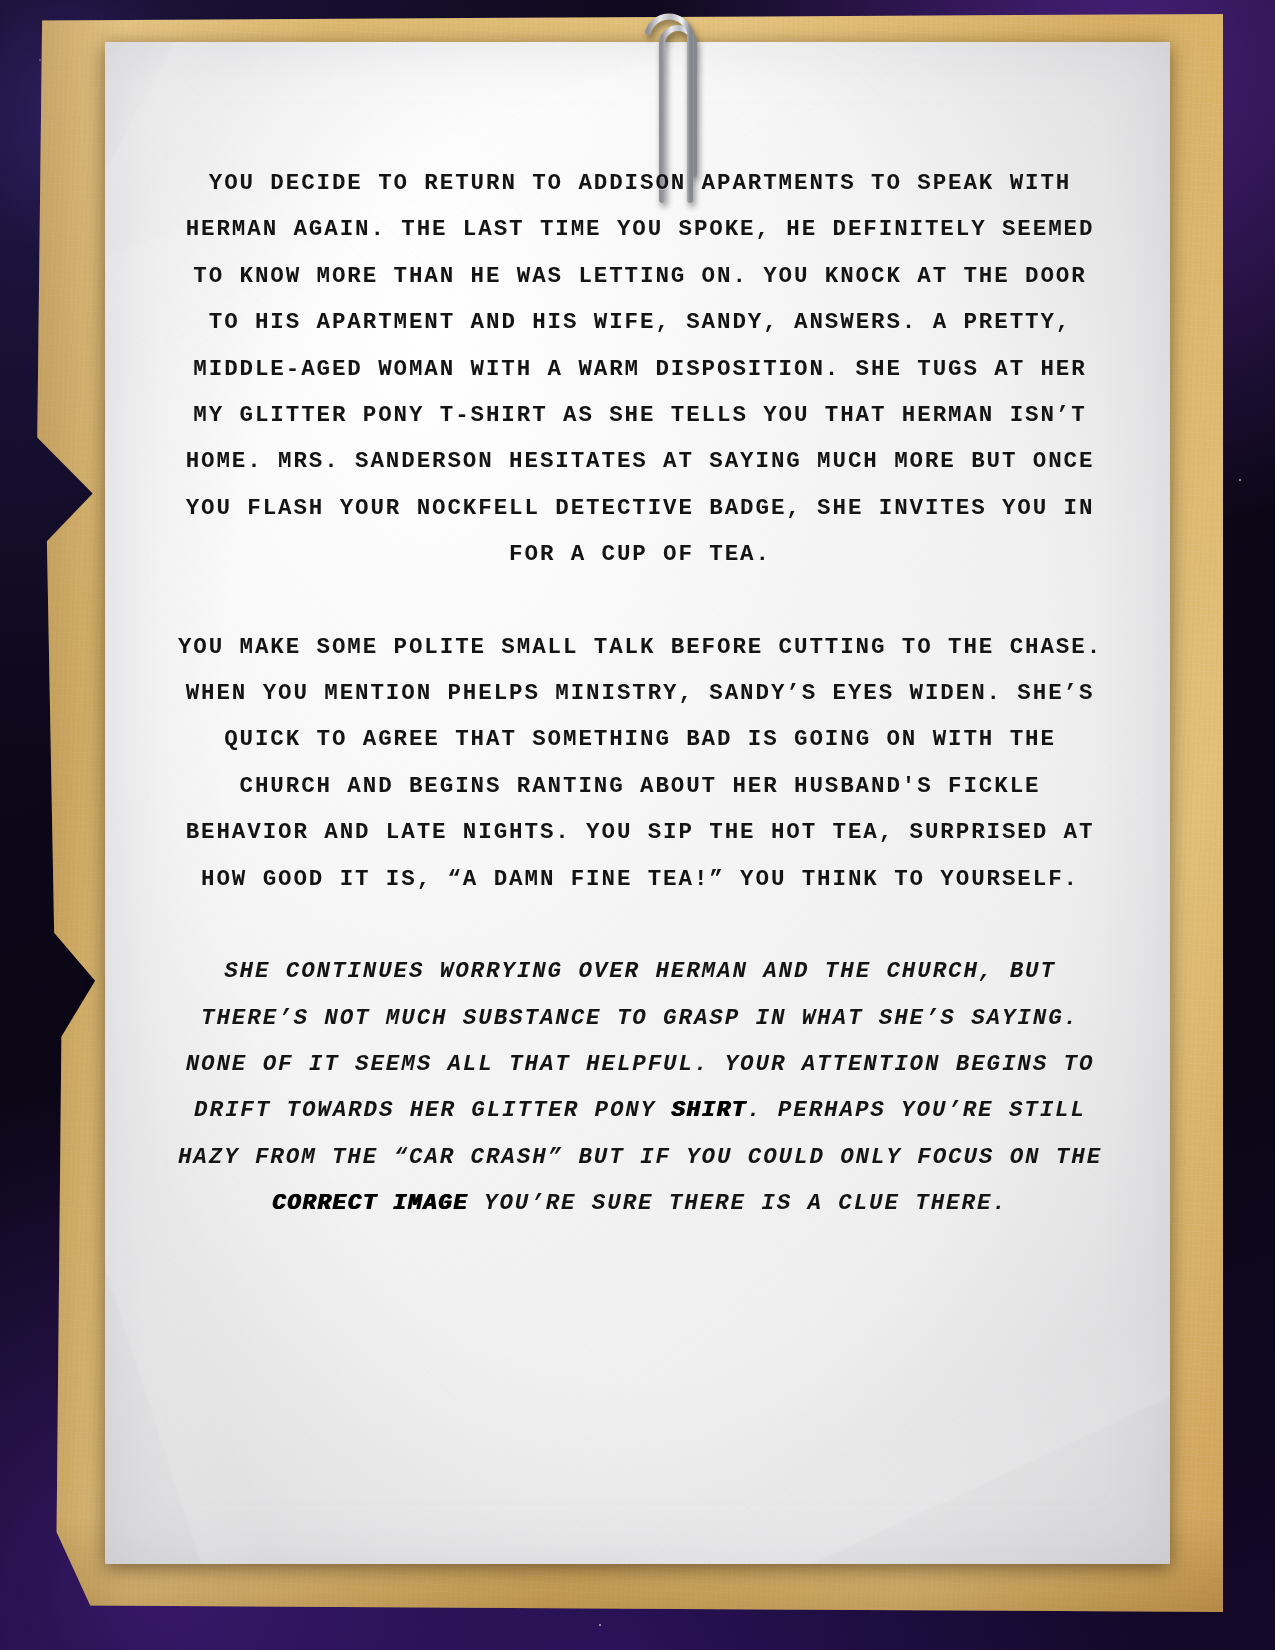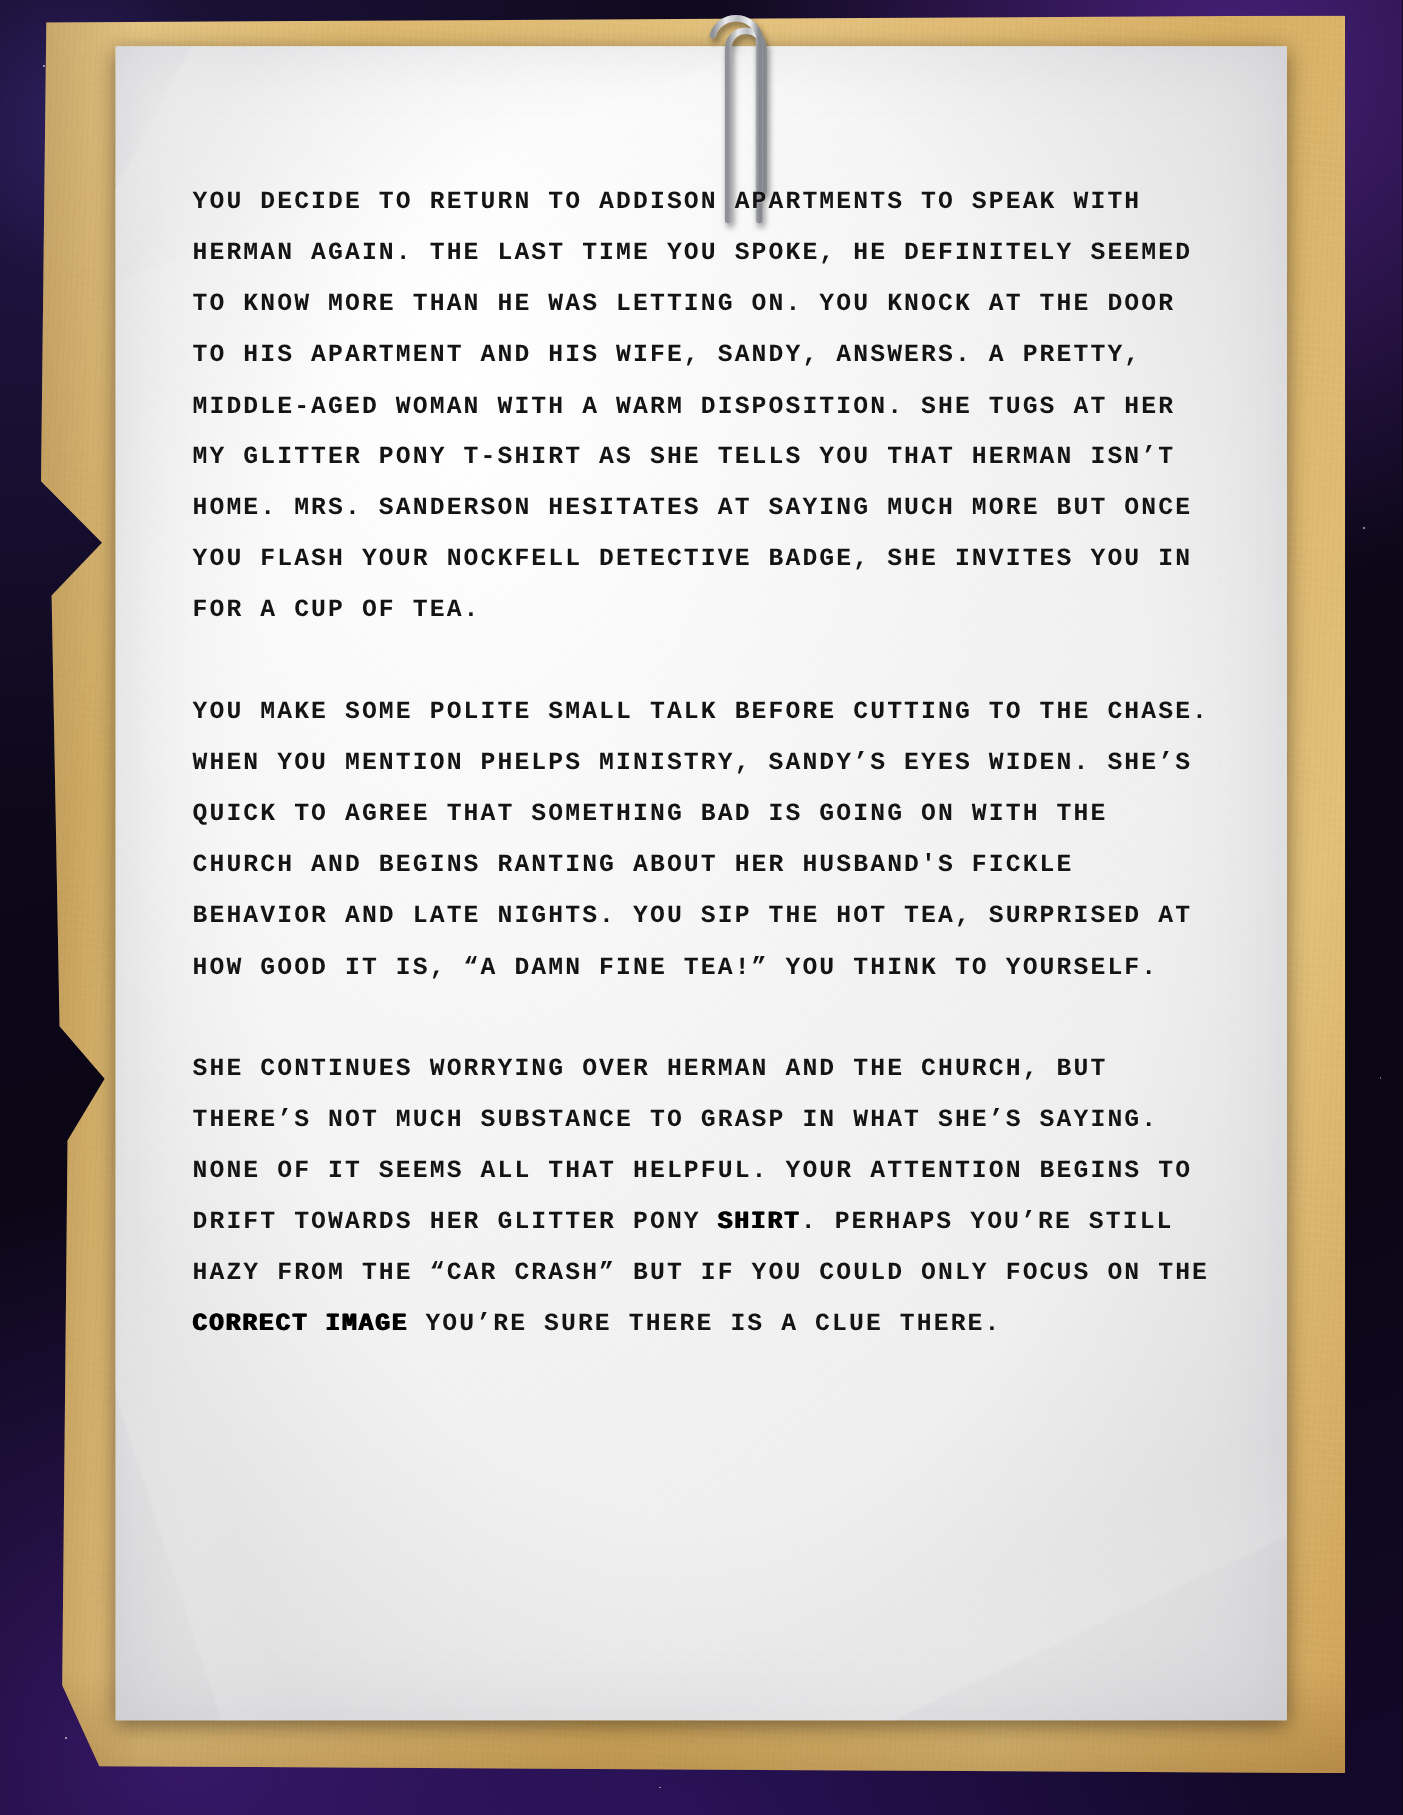--- a/index.html
+++ b/index.html
@@ -144,25 +144,26 @@
     top: 160px;
     width: 930px;
     color: #141414;
     font-family: "Liberation Mono", "DejaVu Sans Mono", monospace;
     font-size: 22.5px;
     line-height: 46.4px;
     letter-spacing: 1.9px;
     font-weight: 700;
     text-transform: uppercase;
     text-shadow: 0 1px 0 rgba(255,255,255,0.35);
+    text-align: center;
   }
   #text-body p {
     margin: 0 0 46px 0;
   }
-  #text-body p:last-child { margin-bottom: 0; }
+  #text-body p:last-child { margin-bottom: 0; font-style: italic; }
   .kw {
     font-weight: 700;
     letter-spacing: 1.6px;
     color: #000;
     text-shadow: 0.6px 0 0 #000, -0.6px 0 0 #000;
   }
 </style>
 </head>
 <body>
 

